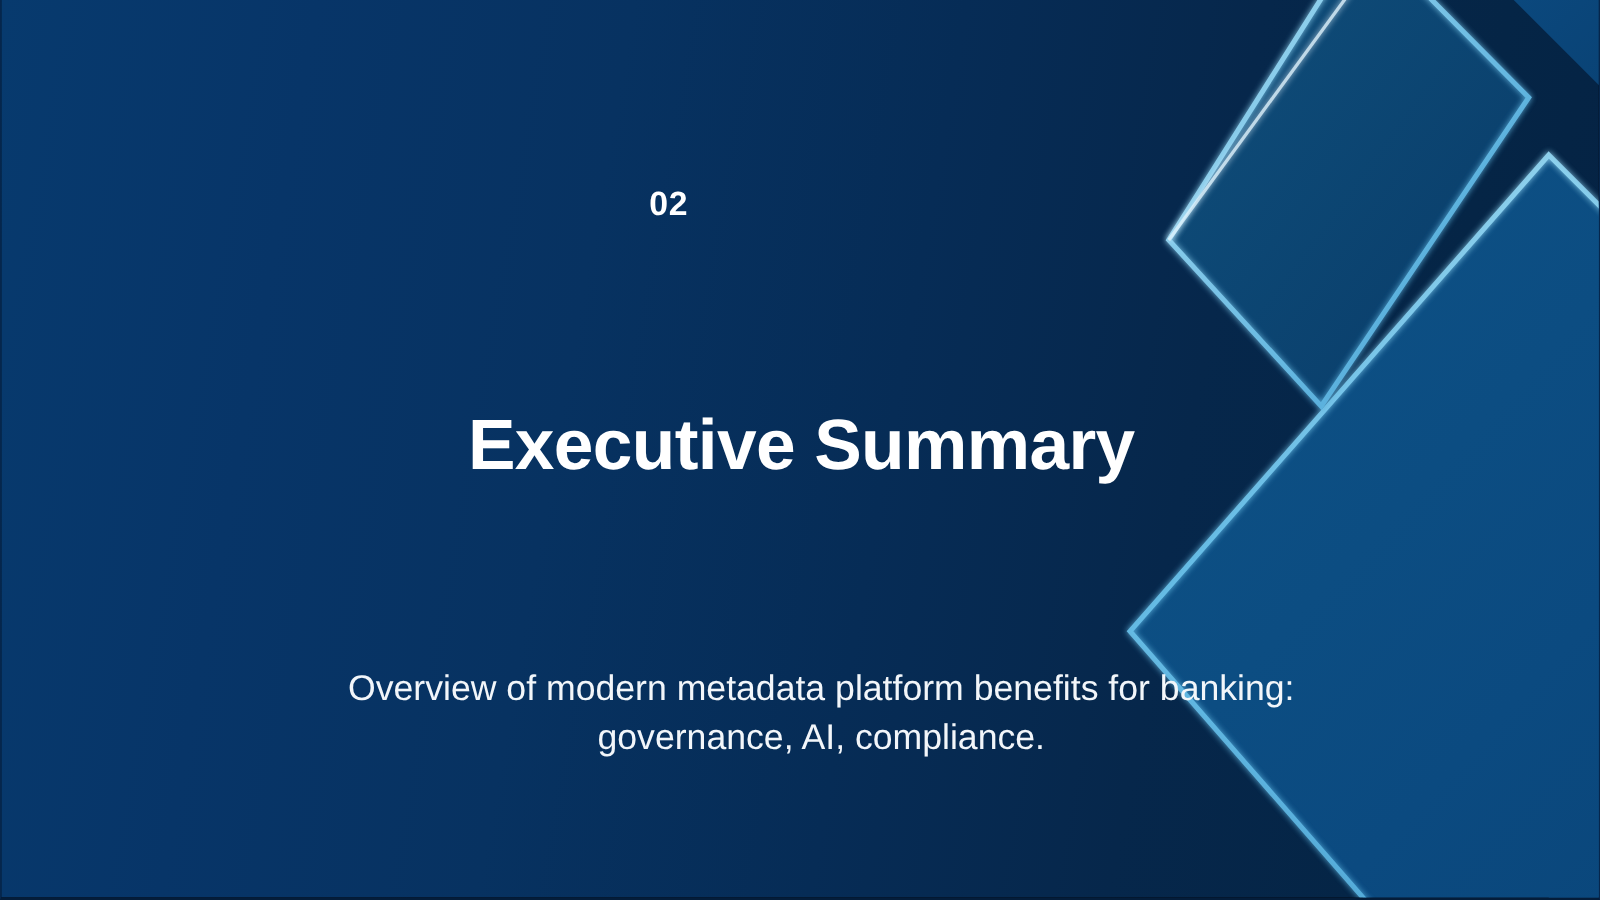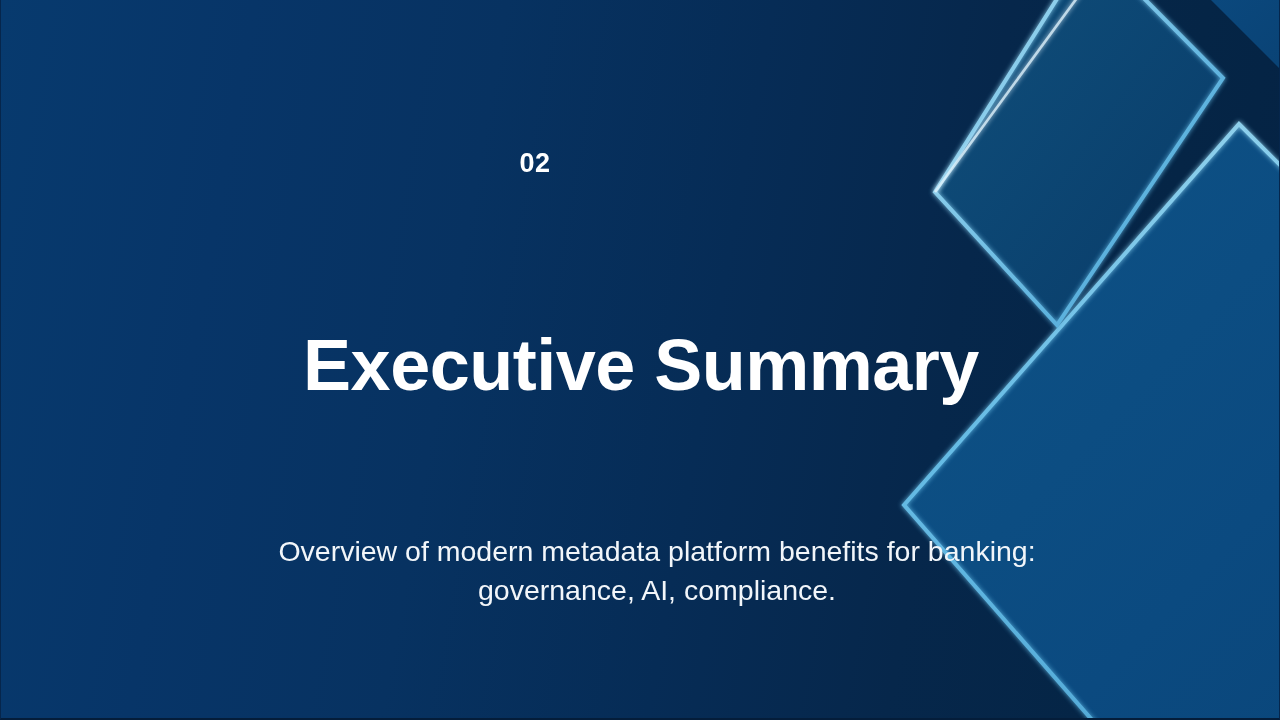--- a/index.html
+++ b/index.html
@@ -62,21 +62,21 @@
     letter-spacing: 0.5px;
     line-height: 1;
   }
 
   .slide-title {
     position: absolute;
     top: 325px;
     left: 0;
     width: 1280px;
     text-align: center;
-    font-size: 72px;
+    font-size: 57px;
     font-weight: bold;
     color: #ffffff;
     line-height: 1.12;
     letter-spacing: -0.5px;
     margin: 0;
   }
 
   .slide-subtitle {
     position: absolute;
     top: 516px;

